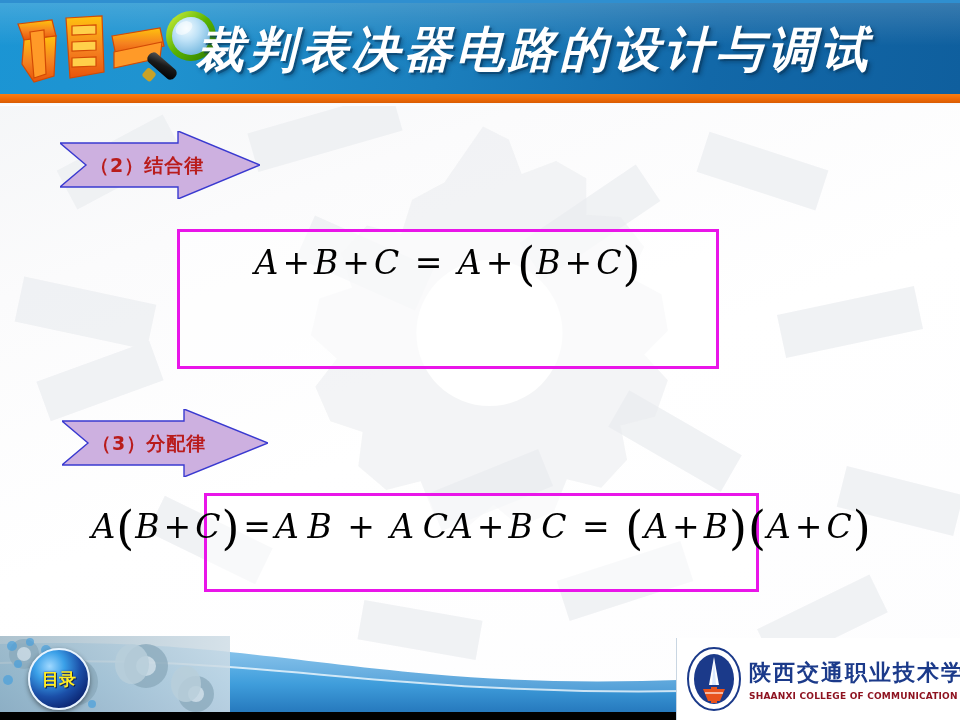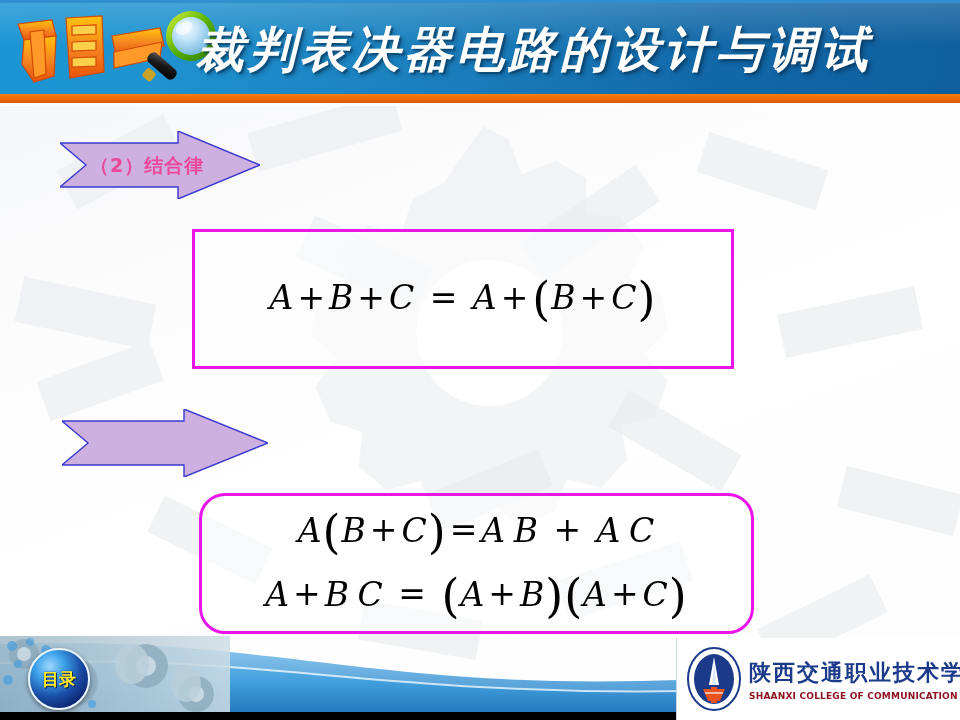--- a/index.html
+++ b/index.html
@@ -114,43 +114,42 @@
     position: absolute;
     height: 68px;
   }
   .arrow svg { display: block; }
   .arrow-label {
     position: absolute;
     left: 30px;
     top: 0;
     height: 68px;
     line-height: 68px;
-    color: #ec4899;
+    color: #b91c1c;
     font-family: "DejaVu Sans", "Liberation Sans", sans-serif;
     font-size: 19px;
     font-weight: bold;
     white-space: nowrap;
     letter-spacing: 1px;
   }
   #arrow1 { left: 60px; top: 131px; width: 200px; }
   #arrow2 { left: 62px; top: 409px; width: 206px; }
 
   
   .formula-box {
     position: absolute;
     border: 3px solid #e915e9;
     background: rgba(255,255,255,0.55);
     box-sizing: border-box;
     display: flex;
-    flex-direction: column;
+    flex-direction: row;
     justify-content: center;
-    margin-left: 15px;
   }
   #box1 { left: 177px; top: 229px; width: 542px; height: 140px; }
-  #box2 { left: 184px; top: 493px; width: 555px; height: 141px; border-radius: 26px; }
+  #box2 { left: 204px; top: 493px; width: 555px; height: 99px; }
 
   .formula-line {
     font-family: "DejaVu Serif", "Liberation Serif", serif;
     font-style: italic;
     font-size: 33px;
     color: #000000;
     text-align: center;
     white-space: nowrap;
     line-height: 1.0;
     padding: 9px 0;
@@ -342,20 +341,21 @@
   </div>
 
   <div class="formula-box" id="box1">
     <div class="formula-line"><span>A</span><span class="op">+</span><span>B</span><span class="op">+</span><span>C</span><span class="op">&nbsp;=&nbsp;</span><span>A</span><span class="op">+</span><span class="paren">(</span><span>B</span><span class="op">+</span><span>C</span><span class="paren">)</span></div>
   </div>
 
   <div class="arrow" id="arrow2">
     <svg width="206" height="68" viewBox="0 0 206 68">
       <path d="M0 12 L122 12 L122 0 L206 34 L122 68 L122 56 L0 56 L26 34 Z" fill="#cdb0e0" stroke="#3a3ad0" stroke-width="1.4"></path>
     </svg>
+    <div class="arrow-label">（3）分配律</div>
   </div>
 
   <div class="formula-box" id="box2">
     <div class="formula-line"><span>A</span><span class="paren">(</span><span>B</span><span class="op">+</span><span>C</span><span class="paren">)</span><span class="op">=</span><span>A B</span><span class="op">&nbsp;+&nbsp;</span><span>A C</span></div>
     <div class="formula-line"><span>A</span><span class="op">+</span><span>B C</span><span class="op">&nbsp;=&nbsp;</span><span class="paren">(</span><span>A</span><span class="op">+</span><span>B</span><span class="paren">)</span><span class="paren">(</span><span>A</span><span class="op">+</span><span>C</span><span class="paren">)</span></div>
   </div>
 
   <div class="footer">
 
     <svg width="960" height="84" viewBox="0 0 960 84" style="position:absolute;left:0;top:0;">

